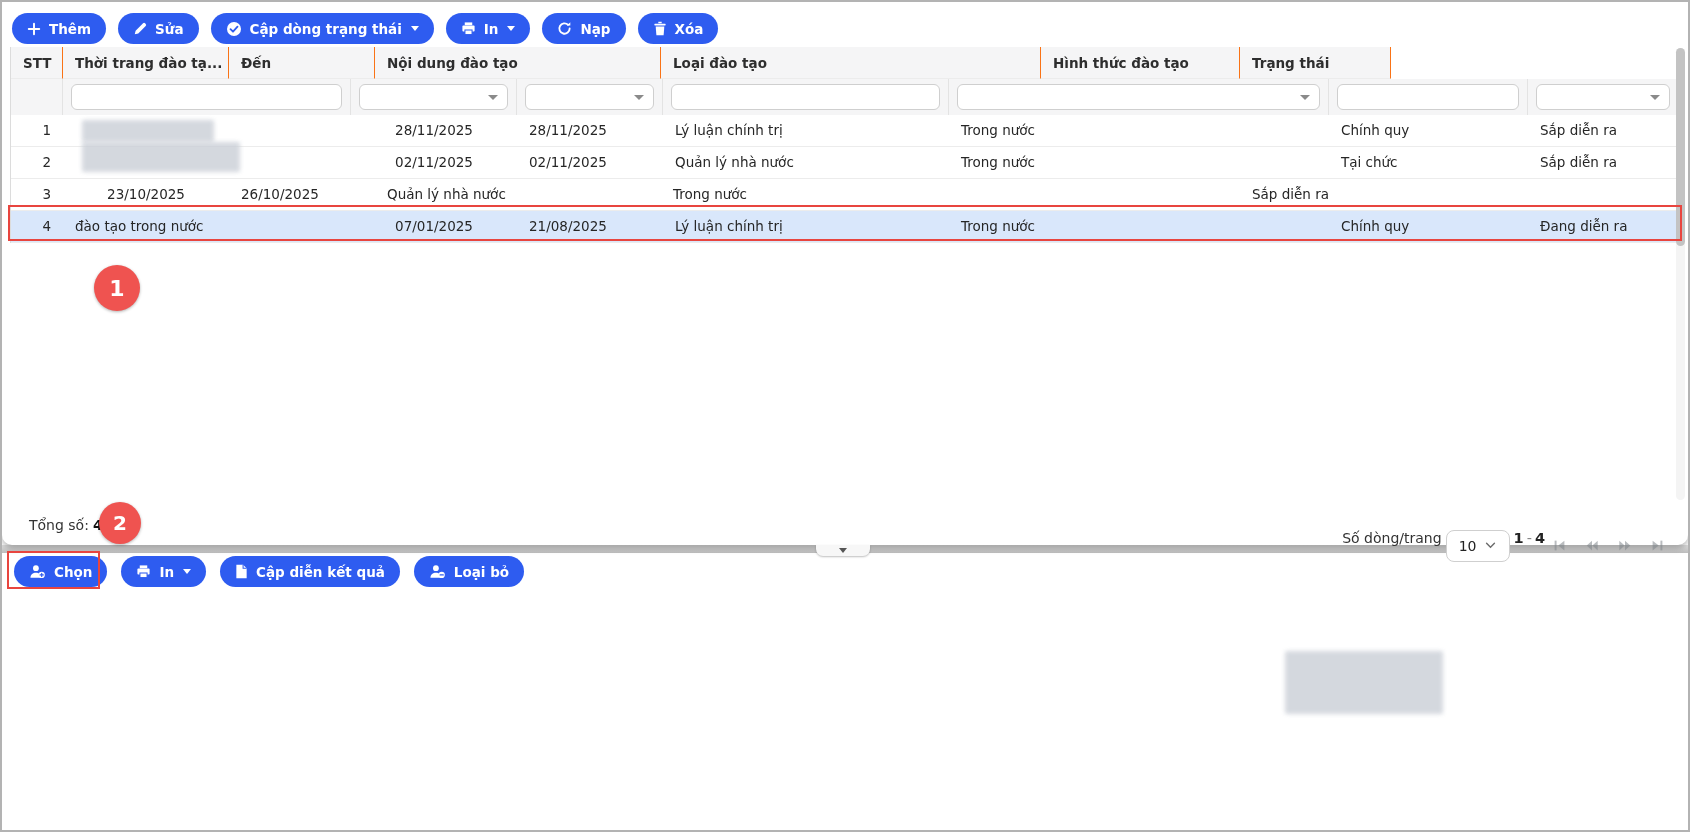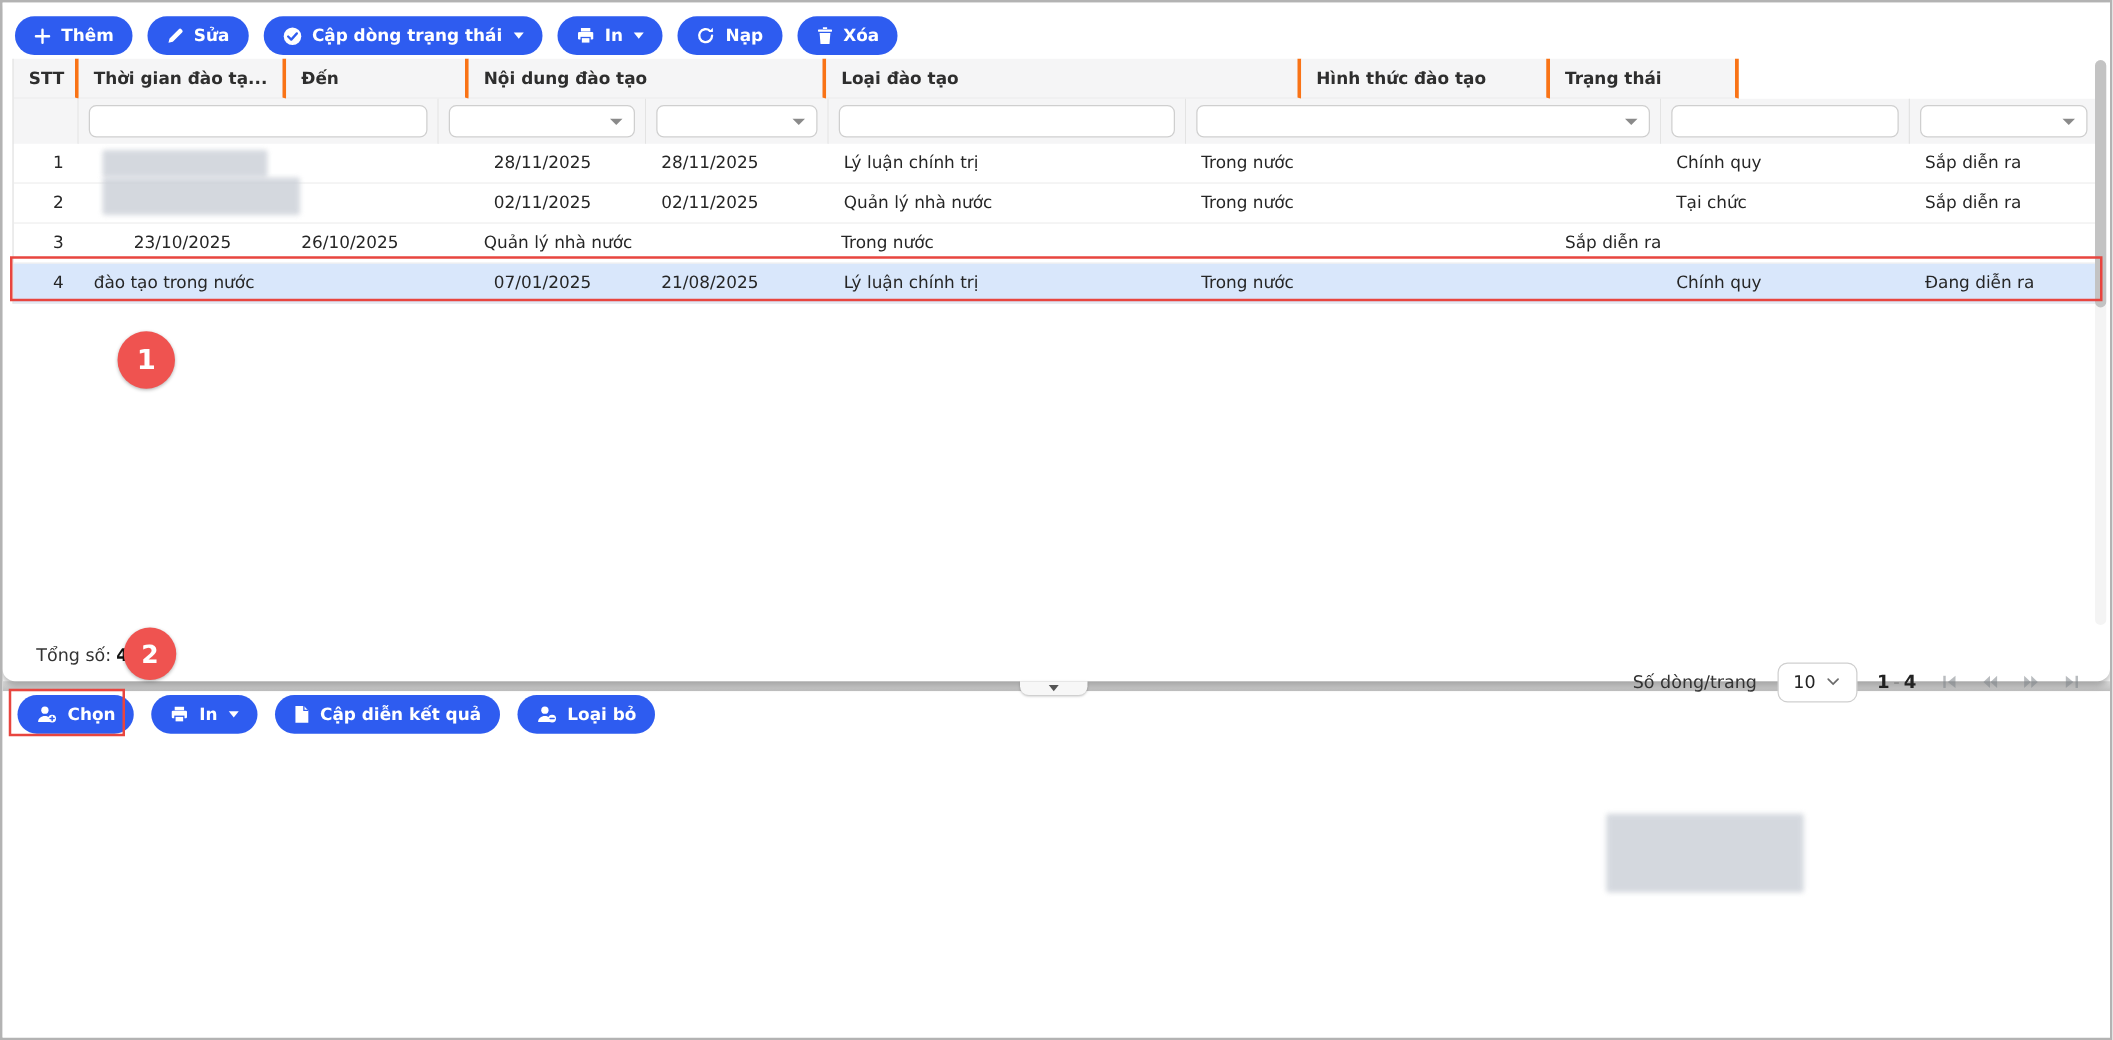--- a/index.html
+++ b/index.html
@@ -26,41 +26,41 @@
     display:inline-flex;align-items:center;gap:8px;padding:0 15px;font-size:13.5px;font-weight:700;
     font-family:inherit;cursor:pointer;white-space:nowrap;text-align:right;}
   .btn .ic{display:flex;align-items:center;}
   .btn .caret{width:0;height:0;border-left:4.5px solid transparent;border-right:4.5px solid transparent;
     border-top:5px solid #fff;margin-left:1px;}
 
   
   .tbl{position:absolute;left:8px;width:1668px;border-left:1px solid #dcdcdc;}
   .trow{display:flex;}
   .th{box-sizing:border-box;padding:0 12px;font-weight:700;font-size:13.5px;color:#2e2e2e;
-    line-height:32px;height:32px;background:#f5f5f6;border-right:3px solid #f97316;
+    line-height:32px;height:32px;background:#f5f5f6;border-right:1px solid #f97316;
     border-bottom:1px solid #ececec;white-space:nowrap;overflow:hidden;cursor:pointer;}
   .tf{height:36px;background:#f5f5f6;border-right:1px solid #e3e3e3;display:flex;align-items:center;
     padding:0 8px;box-sizing:border-box;}
   .finp{flex:1;height:26px;border:1px solid #cfcfcf;border-radius:6px;background:#fff;outline:none;
     font-family:inherit;font-size:13px;padding:0 8px;min-width:0;box-sizing:border-box;}
   .fsel{flex:1;height:26px;border:1px solid #cfcfcf;border-radius:6px;background:#fff;display:flex;
     align-items:center;justify-content:flex-end;padding:0 9px;box-sizing:border-box;cursor:pointer;}
   .fsel-caret{width:0;height:0;border-left:5px solid transparent;border-right:5px solid transparent;
     border-top:5.5px solid #8a8a8a;}
   .td{box-sizing:border-box;padding:0 12px;font-size:13.5px;color:#262626;line-height:31px;height:31px;
     white-space:nowrap;overflow:hidden;}
   .drow{display:flex;background:#fff;border-bottom:1px solid #ececec;cursor:pointer;}
   .drow.sel{background:var(--selrow,#d9e7fb);}
 
   
   .pfoot{position:absolute;left:0;bottom:0;width:100%;height:40px;display:flex;align-items:center;
     justify-content:space-between;padding:0 24px 0 27px;box-sizing:border-box;}
   .total{font-size:14px;color:#333;}
   .total b{font-weight:700;color:#111;margin-left:4px;}
-  .pager{display:flex;align-items:center;gap:16px;margin-top:41px;}
+  .pager{display:flex;gap:4px;margin-top:41px;}
   .pager .lbl{font-size:14px;color:#333;}
   .psel{width:62px;height:30px;border:1px solid #cfcfcf;border-radius:8px;display:flex;align-items:center;
     justify-content:center;gap:9px;font-size:14px;color:#222;cursor:pointer;background:#fff;}
   .range{font-size:14.5px;color:#222;}
   .range b{font-weight:700;}
   .range .sep{color:#888;font-weight:400;padding:0 3px;}
   .nav{display:flex;align-items:center;gap:19px;margin-left:4px;}
   .nav .nbtn{display:flex;align-items:center;opacity:.55;cursor:pointer;}
 
   
@@ -142,21 +142,21 @@
               <path d="M2.4 5.8h9.2l-.75 9.4H3.15z" fill="#fff"></path>
             </svg>
           </span>
           <span>Xóa</span>
         </button>
       </div>
 
     <div class="tbl" id="top-table">
         <div class="trow">
           <div class="th" style="width: 52px; text-align: center;">STT</div>
-          <div class="th" style="width: 166px;">Thời gian đào tạ...</div>
+          <div class="th" style="width: 166px;">Thời trang đào tạ...</div>
           <div class="th" style="width: 146px;">Đến</div>
           <div class="th" style="width: 286px;">Nội dung đào tạo</div>
           <div class="th" style="width: 380px;">Loại đào tạo</div>
           <div class="th" style="width: 199px;">Hình thức đào tạo</div>
           <div class="th" style="width: 151px;">Trạng thái</div>
         </div>
         <div class="trow">
           <div class="tf" style="width: 52px;"></div>
           <div class="tf" style="width: 288px;">
             <input class="finp" style="">

